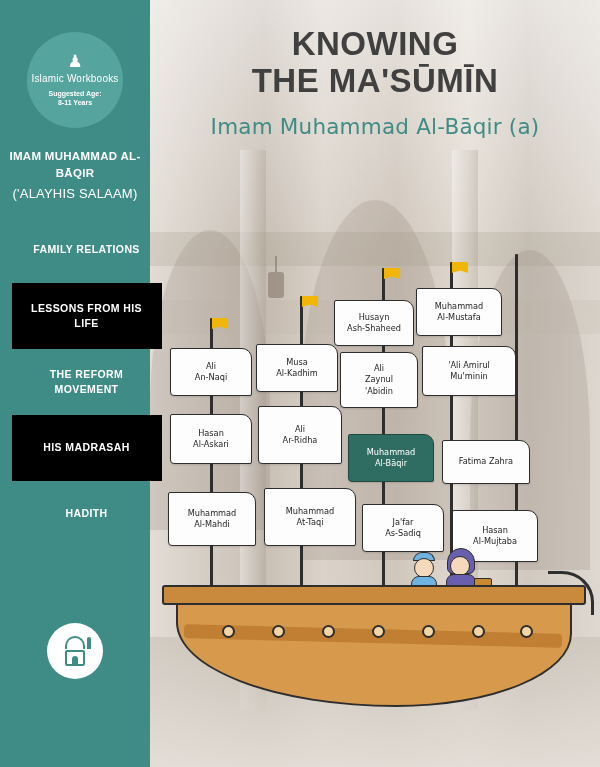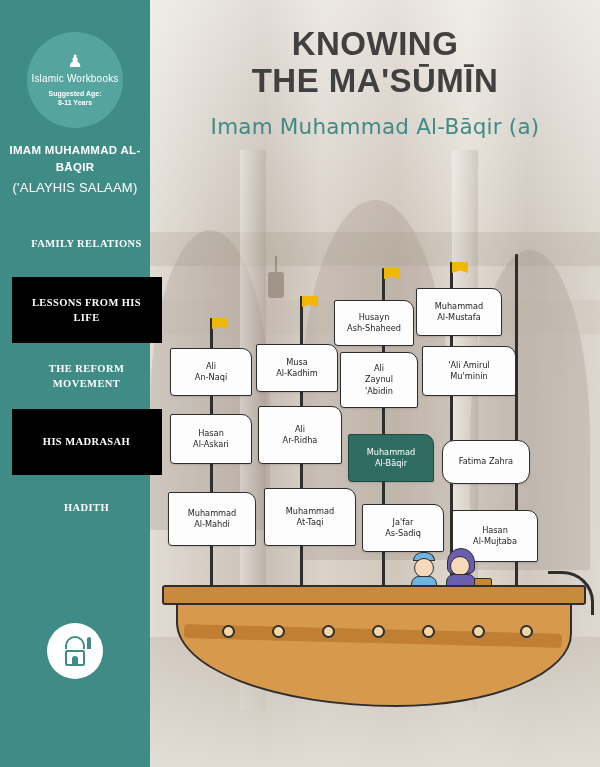--- a/index.html
+++ b/index.html
@@ -72,29 +72,29 @@
     display: flex; flex-direction: column; align-items: center; justify-content: center;
     text-align: center;
     line-height: 1.25;
   }
   .badge .b-icon { font-size: 17px; line-height: 1; margin-bottom: 3px; }
   .badge .b-l1 { font-size: 10px; font-weight: normal; letter-spacing: .2px; text-align: center; }
   .badge .b-l2 { font-size: 7px; margin-top: 5px; font-weight: bold; }
   .badge .b-l3 { font-size: 7px; font-weight: bold; }
 
   .side-title {
-    margin-top: 8px;
+    margin-top: 14px;
     width: 150px;
     text-align: center;
     padding: 6px 8px 10px;
   }
   .side-title .st1 { font-size: 11.5px; font-weight: bold; letter-spacing: .3px; line-height: 1.45; }
   .side-title .st2 { font-size: 13px; margin-top: 5px; letter-spacing: .2px; }
 
-  .side-nav { width: 127px; margin-top: 6px; font-family: Liberation Serif, serif; }
+  .side-nav { width: 127px; margin-top: 6px; }
   .side-item {
     width: 150px;
     min-height: 66px;
     display: flex; align-items: center; justify-content: center;
     text-align: center;
     font-size: 10.5px; font-weight: bold; letter-spacing: .4px;
     line-height: 1.5;
     padding: 6px 12px;
   }
   .side-item.alt { background: #000000; }
@@ -318,21 +318,21 @@
       </span>
     </div>
 
     <div class="sail dark" style="left:198px; top:434px; width:86px; height:48px;">
       <span>
         <span>Muhammad</span>
         <span>Al-Bāqir</span>
       </span>
     </div>
 
-    <div class="sail" style="left:292px; top:440px; width:88px; height:44px;border-radius:12px;">
+    <div class="sail" style="left:292px; top:440px; width:88px; height:44px;">
       <span>
         <span>Fatima Zahra</span>
       </span>
     </div>
 
     <div class="sail" style="left:18px; top:492px; width:88px; height:54px;">
       <span>
         <span>Muhammad</span>
         <span>Al-Mahdi</span>
       </span>

